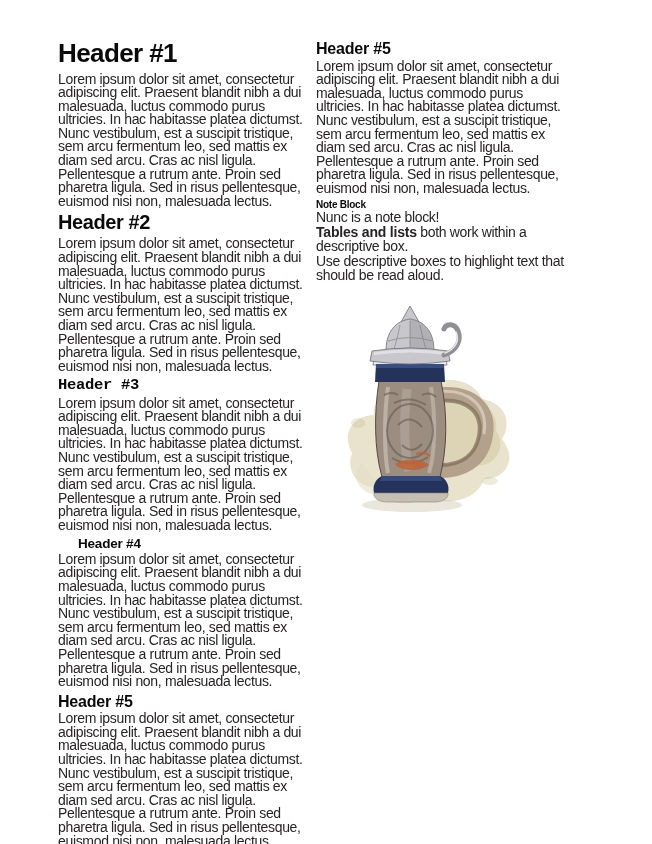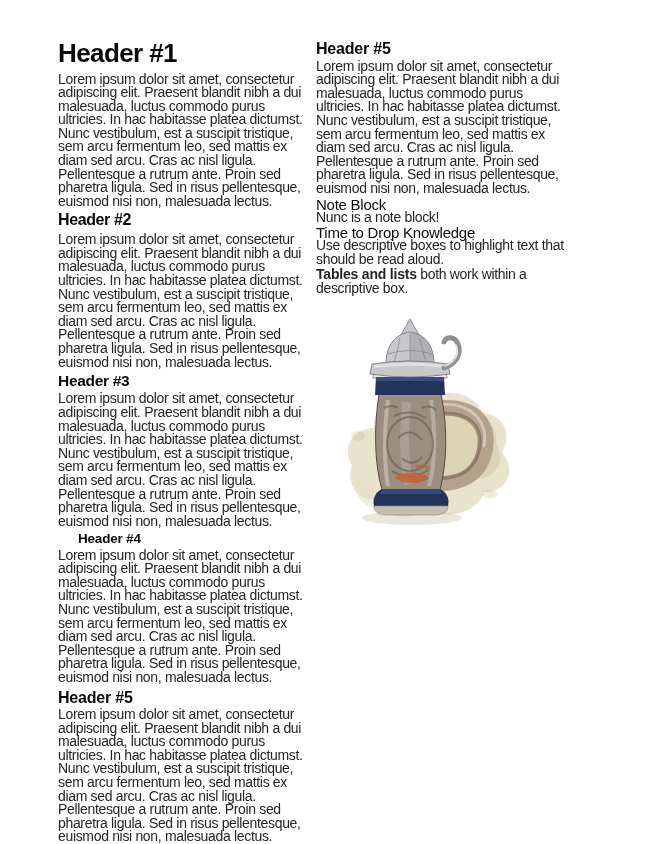--- a/index.html
+++ b/index.html
@@ -6,26 +6,26 @@
   body{
     width:652px;height:844px;background:#ffffff;overflow:hidden;
     font-family:"Liberation Sans",sans-serif;color:#272324;
     -webkit-font-smoothing:antialiased;
   }
   .page{display:flex;padding:40px 60px 20px 58px;box-sizing:border-box;}
   .col{width:258px;flex:0 0 258px;}
   p.body{font-size:14px;line-height:13.6px;letter-spacing:-0.33px;margin:0 0 2px;}
   h1,h2,h3,h4,.h5{color:#0b0a0a;font-weight:700;}
   h1{font-size:26px;line-height:1.02;letter-spacing:-0.6px;margin:0 0 6px;}
-  h2{font-size:16px;line-height:1.05;letter-spacing:-0.4px;margin:4px 0 4px;}
-  h3{font-size:15.5px;line-height:1.05;letter-spacing:-0.3px;margin:4px 0 3px;}
+  h2{font-size:20px;line-height:1.05;letter-spacing:-0.4px;margin:4px 0 4px;}
+  h3{font-size:15.5px;line-height:1.05;letter-spacing:-0.3px;margin:4px 0 3px;font-family:Liberation Mono, monospace;}
   h4{font-size:13.5px;line-height:1.05;letter-spacing:-0.2px;margin:4px 0 2px;padding-left:20px;}
   .h5{font-size:16px;line-height:1.1;letter-spacing:-0.2px;margin:4px 0 2px;}
   .h5.first{margin-top:0;}
-  .note-label{font-size:15px;font-weight:400;letter-spacing:-0.25px;line-height:13px;margin:1px 0 0;color:#0b0a0a;}
+  .note-label{font-size:10px;font-weight:700;letter-spacing:-0.25px;line-height:13px;margin:1px 0 0;color:#0b0a0a;}
   .mixed b{letter-spacing:-0.2px;}
   .illustration{margin:20px 0 0 6px;width:200px;height:215px;}
   svg{display:block;}
   .thin-stroke{stroke:#6f6f76;stroke-width:0.8;}
 </style>
 </head>
 <body>
 
 <div class="page">
 
@@ -46,24 +46,23 @@
     <p class="body">Lorem ipsum dolor sit amet, consectetur adipiscing elit. Praesent blandit nibh a dui malesuada, luctus commodo purus ultricies. In hac habitasse platea dictumst. Nunc vestibulum, est a suscipit tristique, sem arcu fermentum leo, sed mattis ex diam sed arcu. Cras ac nisl ligula. Pellentesque a rutrum ante. Proin sed pharetra ligula. Sed in risus pellentesque, euismod nisi non, malesuada lectus.</p>
   </div>
 
   <div class="col">
     <div class="h5 first">Header #5</div>
     <p class="body">Lorem ipsum dolor sit amet, consectetur adipiscing elit. Praesent blandit nibh a dui malesuada, luctus commodo purus ultricies. In hac habitasse platea dictumst. Nunc vestibulum, est a suscipit tristique, sem arcu fermentum leo, sed mattis ex diam sed arcu. Cras ac nisl ligula. Pellentesque a rutrum ante. Proin sed pharetra ligula. Sed in risus pellentesque, euismod nisi non, malesuada lectus.</p>
 
     <div class="note-label">Note Block</div>
     <p class="body">Nunc is a note block!</p>
 
-    <div class="note-label">Time to Drop Knowledge</div>
+    <p class="body mixed"><b>Tables and lists</b><span> both work within a descriptive box.</span></p>
+
     <p class="body">Use descriptive boxes to highlight text that should be read aloud.</p>
-
-    <p class="body mixed"><b>Tables and lists</b><span> both work within a descriptive box.</span></p>
 
     <div class="illustration">
       <svg viewBox="0 0 200 215" width="200" height="215">
 
         <g>
           <path opacity="0.55" d="M30 150 C18 128 34 112 52 112 C50 88 78 78 96 86 C120 70 152 76 160 96 C184 100 190 120 180 136 C196 156 184 176 162 176 C156 196 128 204 106 194 C86 206 58 200 52 184 C34 184 24 166 30 150 Z" fill="#d7cba2"></path>
           <path opacity="0.35" d="M120 100 C150 88 178 104 174 128 C186 144 172 166 152 162 C140 178 116 174 110 158 C98 144 102 112 120 100 Z" fill="#c8ba8c"></path>
           <path opacity="0.6" d="M40 160 C24 174 42 198 66 191 C84 203 112 199 118 184 C100 193 60 195 40 160 Z" fill="#e6dfc6"></path>
           <ellipse cx="36" cy="120" rx="7" ry="5" opacity="0.3" fill="#c8ba8c"></ellipse>
           <ellipse cx="168" cy="178" rx="8" ry="4" opacity="0.3" fill="#c8ba8c"></ellipse>

